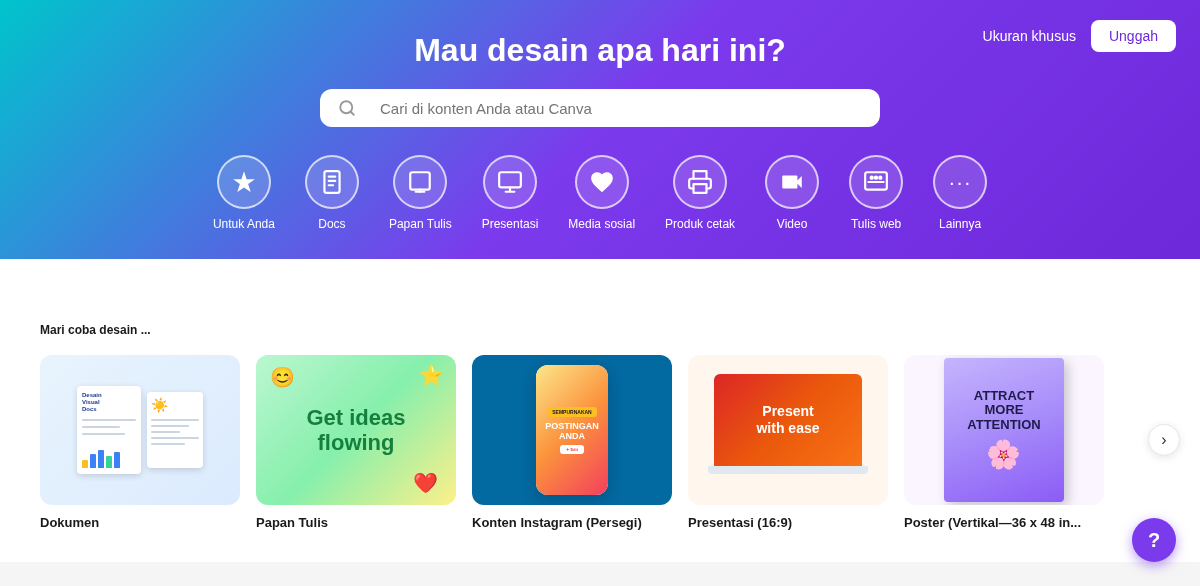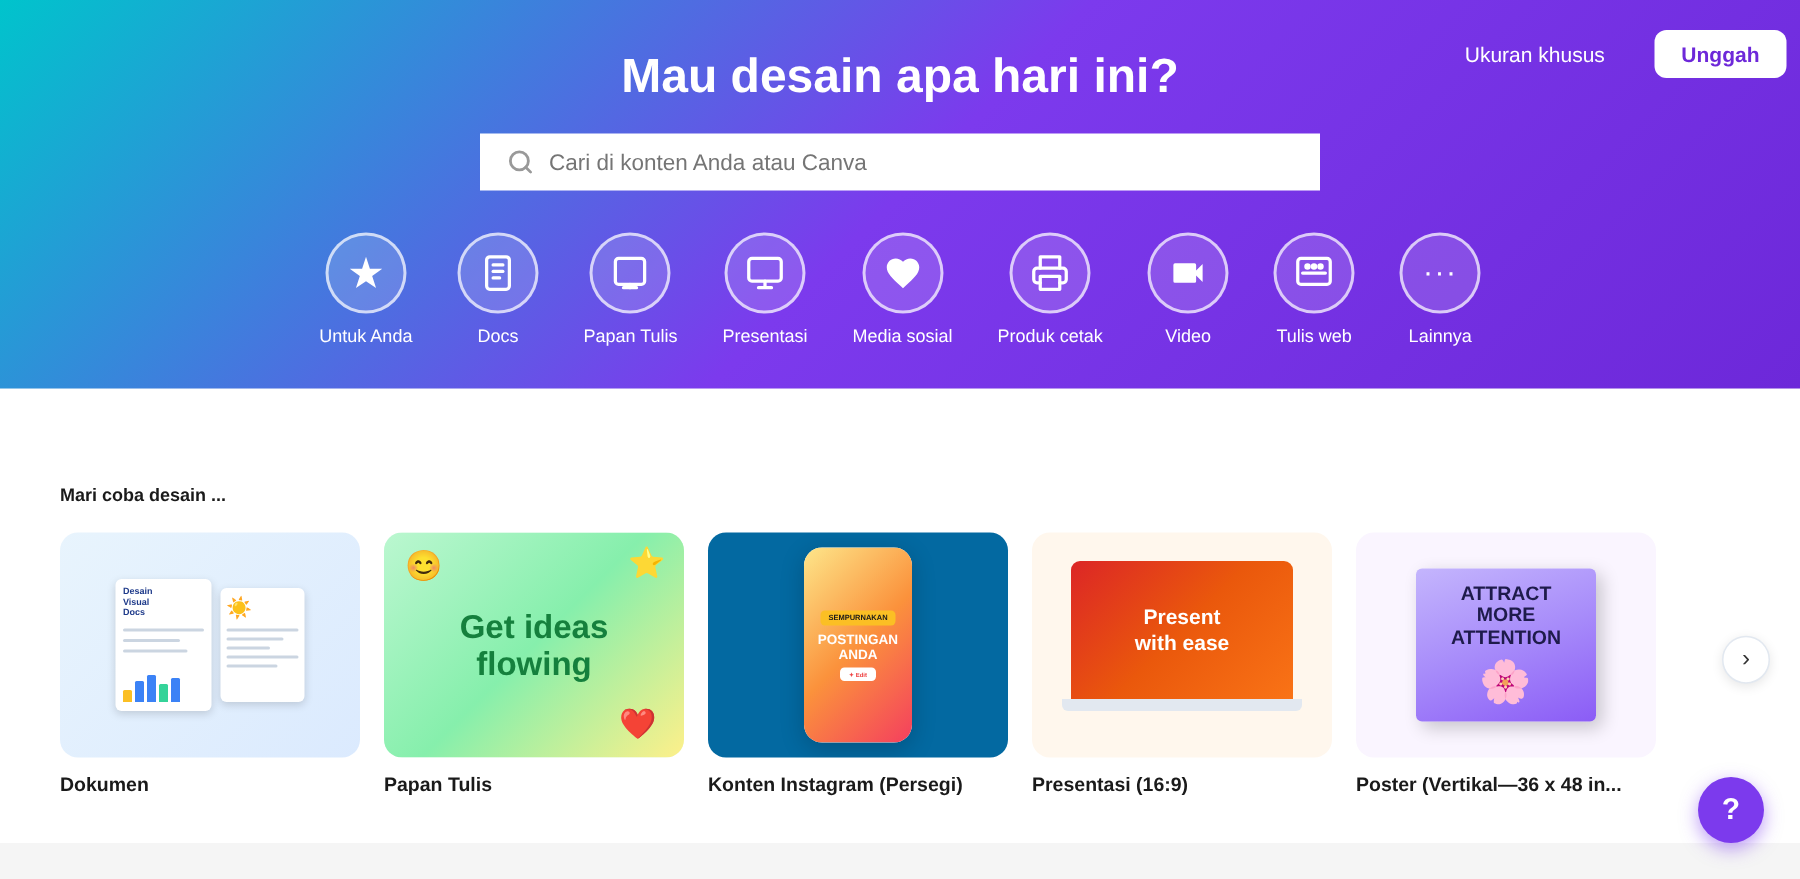--- a/index.html
+++ b/index.html
@@ -10,59 +10,59 @@
       background: linear-gradient(135deg, #00c4cc 0%, #7c3aed 50%, #6d28d9 100%);
       padding: 32px 40px 28px;
       position: relative;
       display: flex;
       flex-direction: column;
       align-items: center;
     }
     .hero-top-right {
       position: absolute;
       top: 20px;
-      right: 9px;
-      display: flex;
-      gap: 19px;
+      right: 24px;
+      display: flex;
+      gap: 1px;
       align-items: center;
     }
     .btn-ukuran {
       background: transparent;
       border: none;
       color: #fff;
       font-size: 14px;
       cursor: pointer;
       padding: 8px 14px;
       border-radius: 6px;
     }
     .btn-unggah {
       background: #fff;
       border: none;
       color: #6d28d9;
       font-size: 14px;
-      font-weight: 700;
+      font-weight: 400;
       cursor: pointer;
       padding: 8px 18px;
       border-radius: 8px;
     }
     .hero-title {
       color: #fff;
       font-size: 32px;
       font-weight: 700;
       margin-bottom: 20px;
       text-align: center;
     }
     .search-bar {
       display: flex;
       align-items: center;
       background: #fff;
-      border-radius: 0;
+      border-radius: 12px;
       padding: 10px 18px;
       width: 560px;
-      gap: 10px;
+      gap: 24px;
       margin-bottom: 28px;
     }
     .search-bar input {
       border: none;
       outline: none;
       font-size: 15px;
       color: #aaa;
       flex: 1;
       background: transparent;
     }
@@ -303,21 +303,21 @@
     
     .thumb-poster {
       background: #faf5ff;
       display: flex;
       align-items: center;
       justify-content: center;
       padding: 8px;
     }
     .poster-book {
       width: 120px;
-      height: 102px;
+      height: 144px;
       background: linear-gradient(160deg, #c4b5fd, #a78bfa, #8b5cf6);
       border-radius: 4px;
       display: flex;
       flex-direction: column;
       align-items: center;
       justify-content: center;
       padding: 10px;
       box-shadow: 4px 4px 12px rgba(0,0,0,0.2);
       position: relative;
     }

